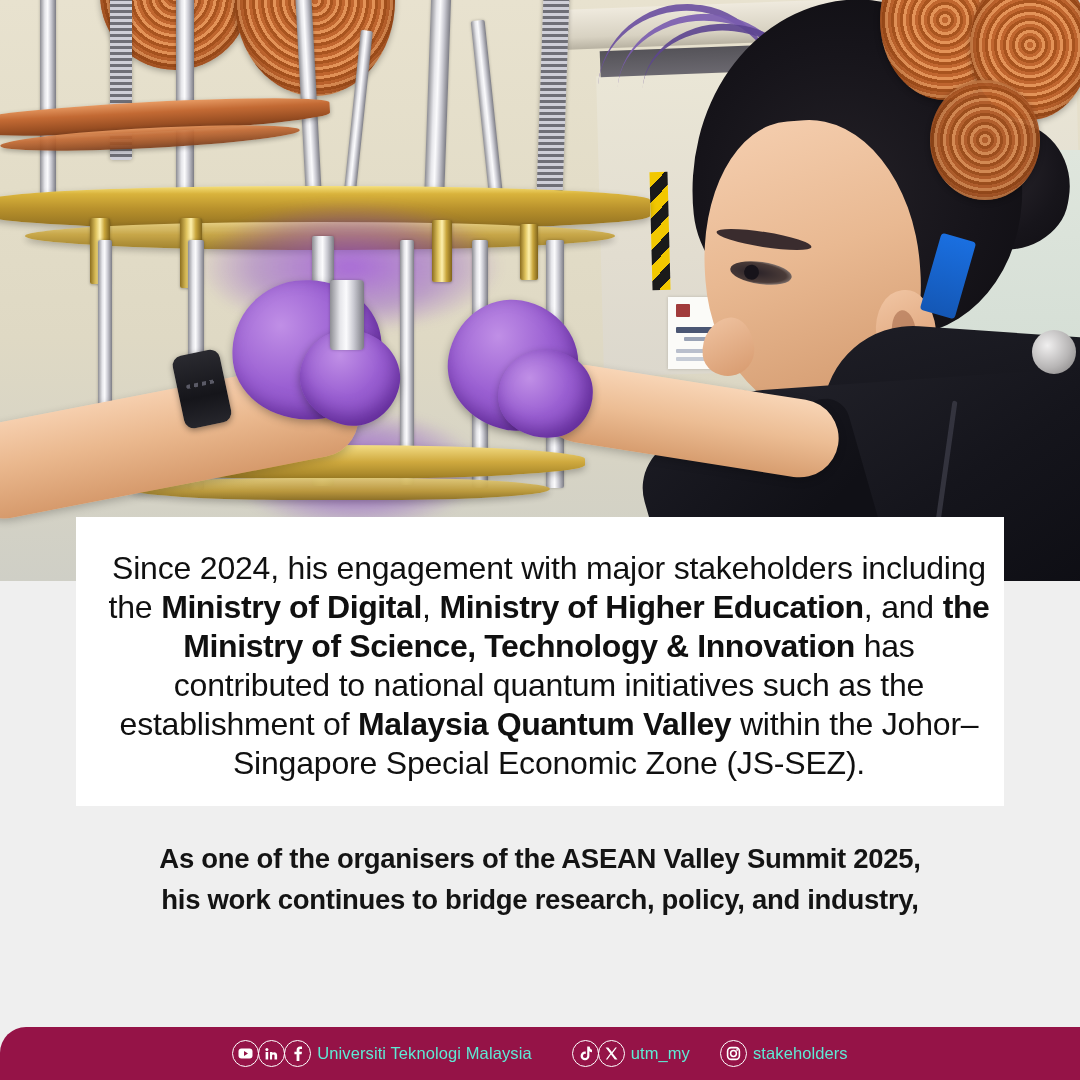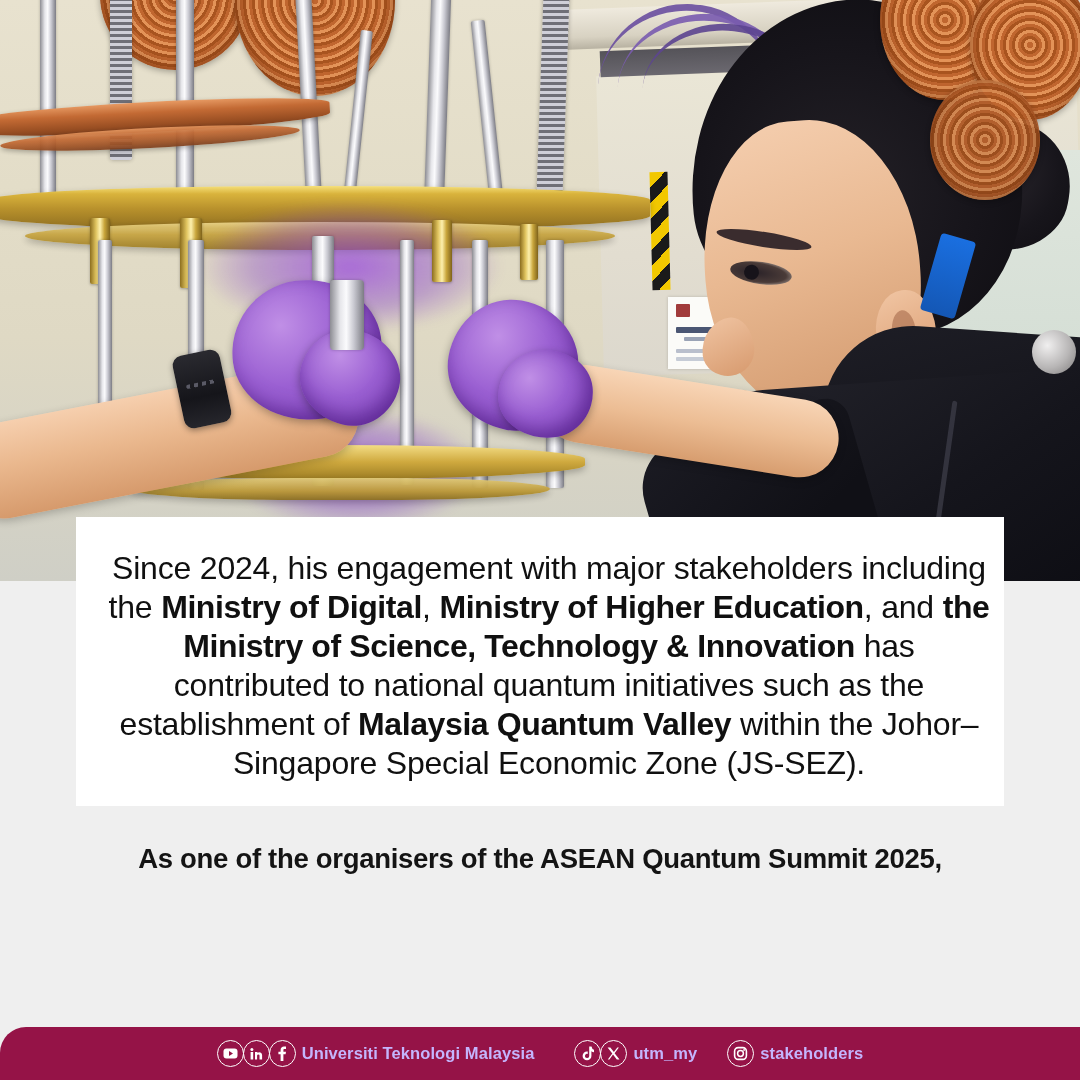--- a/index.html
+++ b/index.html
@@ -369,23 +369,23 @@
     border: 1.7px solid #ffffff;
     border-radius: 50%;
     display: flex;
     align-items: center;
     justify-content: center;
     flex: 0 0 auto;
     margin-right: -1px;
   }
   .icon-circle svg { display:block; }
   .handle {
-    color: #c4b5fd;
+    color: #5eead4;
     font-size: 16.5px;
-    font-weight: 700;
+    font-weight: 400;
     letter-spacing: 0.1px;
     margin-left: 7px;
     white-space: nowrap;
   }
   .grp-gap { width: 40px; }
   .grp-gap-sm { width: 30px; }
 </style>
 </head>
 <body>
 
@@ -484,21 +484,22 @@
     <div class="glove glove-r2"></div>
 
     <div class="rod" style="left:330px;top:280px;width:34px;height:70px;border-radius:4px;"></div>
   </div>
 
   <div class="card">
     <div class="card-text"><span>Since 2024, his engagement with major stakeholders including the </span><b>Ministry of Digital</b><span>, </span><b>Ministry of Higher Education</b><span>, and </span><b>the Ministry of Science, Technology &amp; Innovation</b><span> has contributed to national quantum initiatives such as the establishment of </span><b>Malaysia Quantum Valley</b><span> within the Johor–Singapore Special Economic Zone (JS-SEZ).</span></div>
   </div>
 
   <div class="summary">
-    <div>As one of the organisers of the ASEAN Quantum Summit 2025,</div>
+    <div>As one of the organisers of the ASEAN Valley Summit 2025,</div>
+    <div>his work continues to bridge research, policy, and industry,</div>
   </div>
 
   <div class="footer">
 
     <div class="social-group">
       <span class="icon-circle">
         <svg width="15" height="11" viewBox="0 0 15 11">
           <rect x="0.5" y="0.5" width="14" height="10" rx="3" fill="#fff"></rect>
           <polygon points="6,3 10,5.5 6,8" fill="#951347"></polygon>
         </svg>

